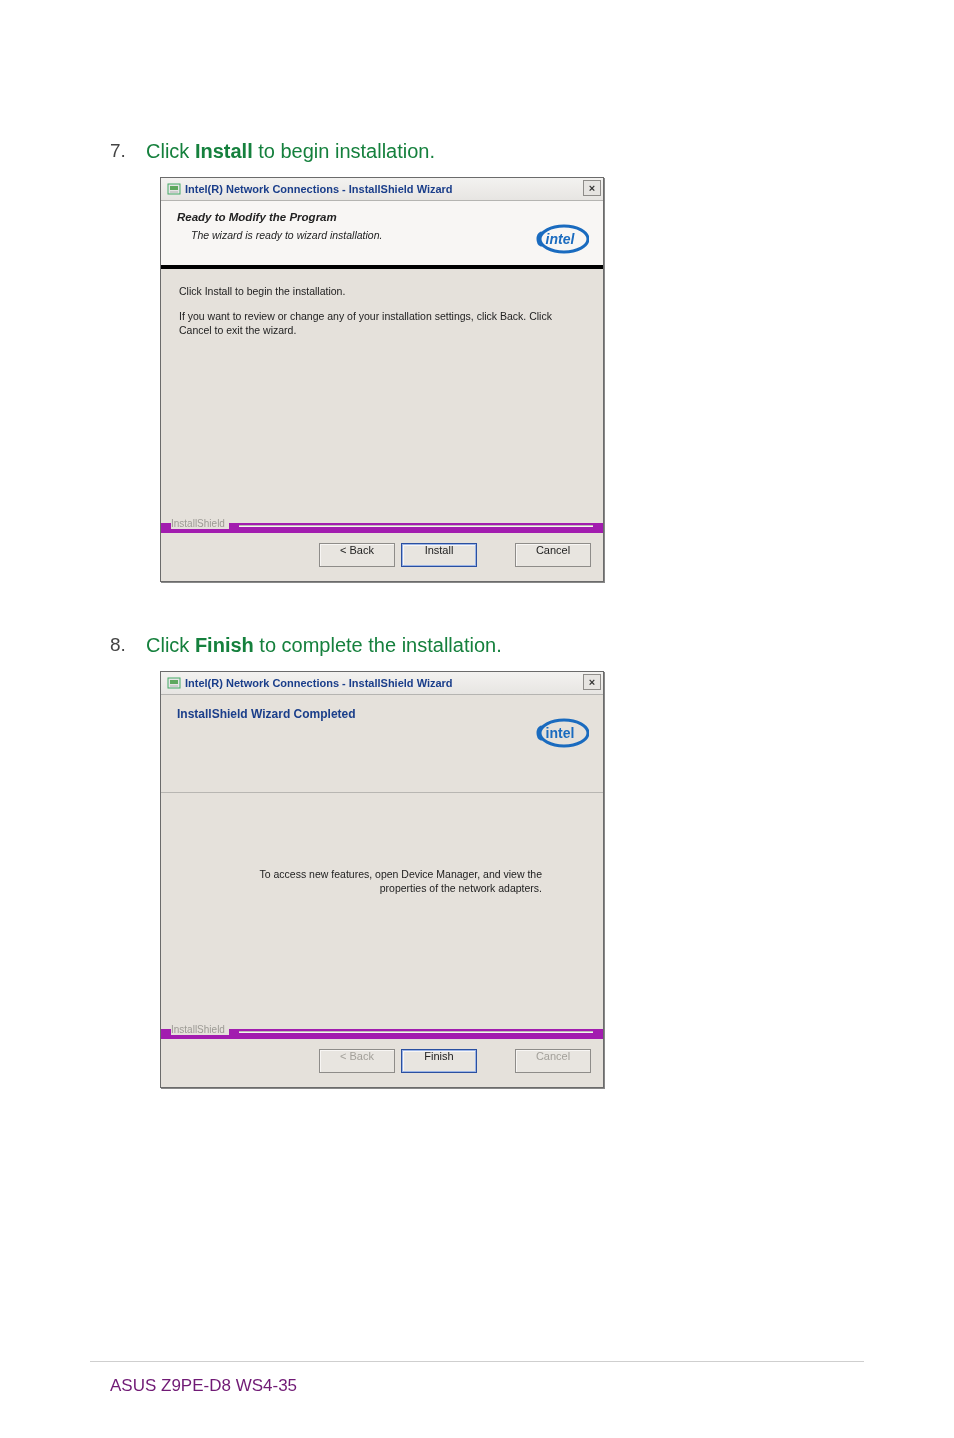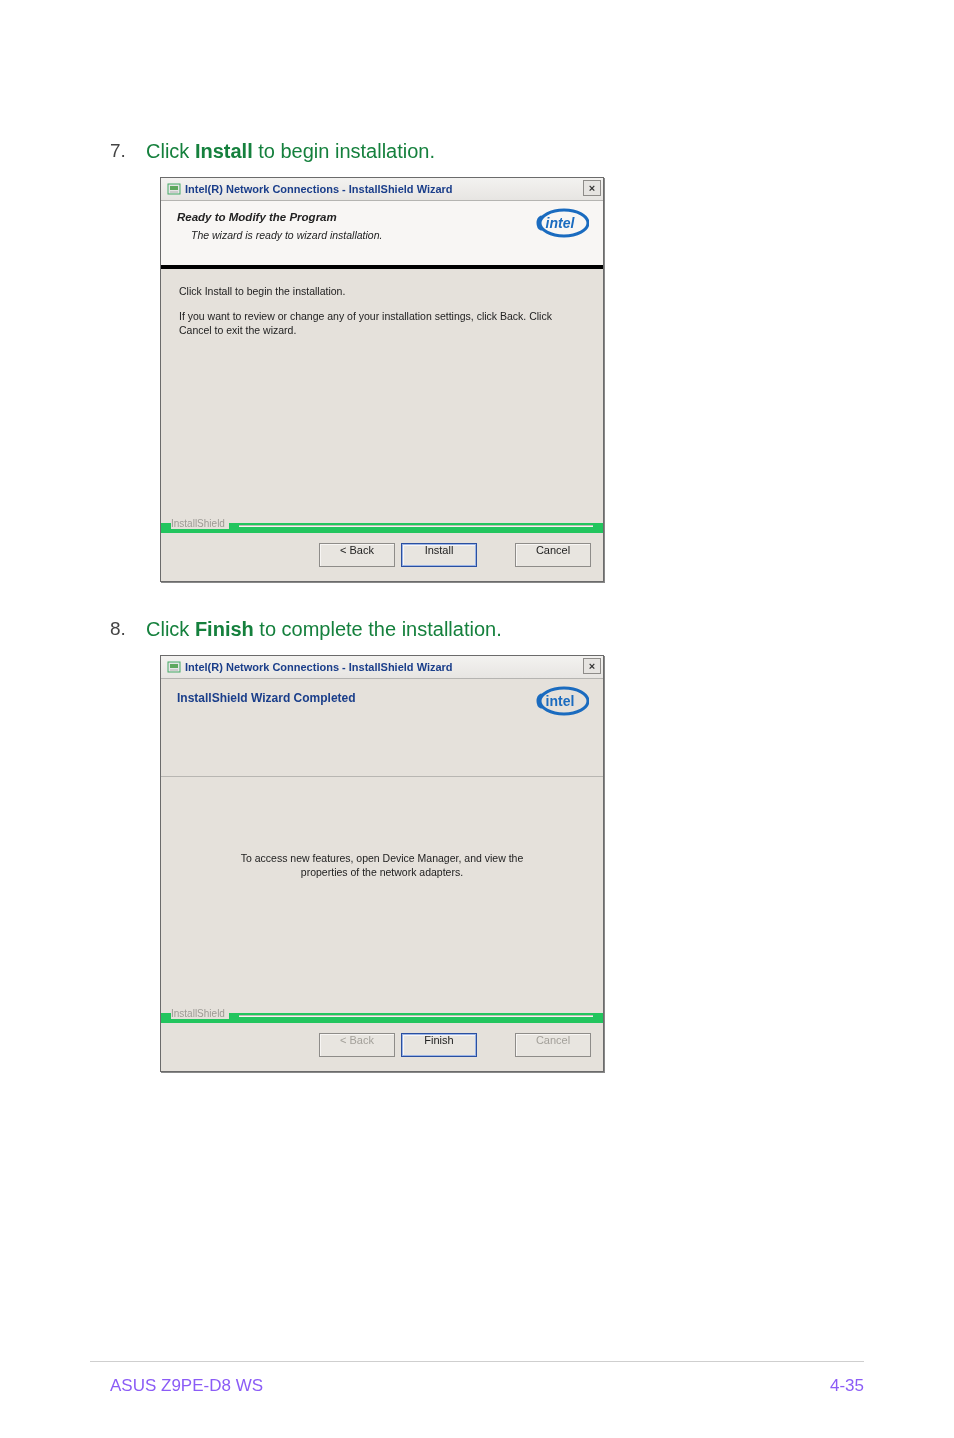--- a/index.html
+++ b/index.html
@@ -27,23 +27,23 @@
     color: #444;
   }
   .step-text {
     font-size: 20px;
     color: #15803d;
   }
   .step-text strong { font-weight: bold; }
   .dialog {
     width: 442px;
     margin-left: 50px;
-    margin-bottom: 36px;
+    margin-bottom: 52px;
     border: 1px solid #6b6b6b;
-    background: #22c55e;
+    background: #a21caf;
     box-shadow: 1px 1px 0 #888;
     font-size: 11px;
   }
   .titlebar {
     height: 22px;
     background: linear-gradient(#f3f2f0, #e7e5e2);
     border-bottom: 1px solid #b5b4b1;
     display: flex;
     align-items: center;
     padding: 0 2px 0 6px;
@@ -108,21 +108,21 @@
     color: #1a3e8a;
   }
   .subdesc {
     font-size: 10.5px;
     color: #222;
     padding-left: 14px;
   }
   .intel-logo {
     position: absolute;
     right: 14px;
-    top: 6px;
+    top: 22px;
   }
   .intel-logo svg { width: 58px; height: 32px; }
   .body-panel {
     background: #e5e1db;
     padding: 16px 14px 10px 18px;
     min-height: 228px;
     position: relative;
   }
   .body-panel2 {
     background: #e5e1db;
@@ -140,21 +140,21 @@
     color: #222;
     line-height: 1.35;
     max-width: 396px;
   }
   .center-msg {
     font-size: 10.5px;
     color: #222;
     line-height: 1.35;
     width: 320px;
     margin: 54px auto 0 auto;
-    text-align: center;
+    text-align: right;
   }
   .brand-line {
     position: relative;
     height: 10px;
     padding: 0 10px;
     margin-bottom: 0;
   }
   .brand-line .label {
     position: absolute;
     left: 10px;
@@ -209,23 +209,22 @@
     bottom: 76px;
     height: 1px;
     background: #cfcfcf;
   }
   .footer {
     position: absolute;
     left: 110px;
     right: 90px;
     bottom: 42px;
     display: flex;
-    justify-content: space-between;
     font-size: 17px;
-    color: #8b5cf6;
+    color: #701a75;
   }
 </style>
 </head>
 <body>
 
 <div class="page">
 
   <div class="step">
     <div class="step-num">7.</div>
     <div class="step-text">

